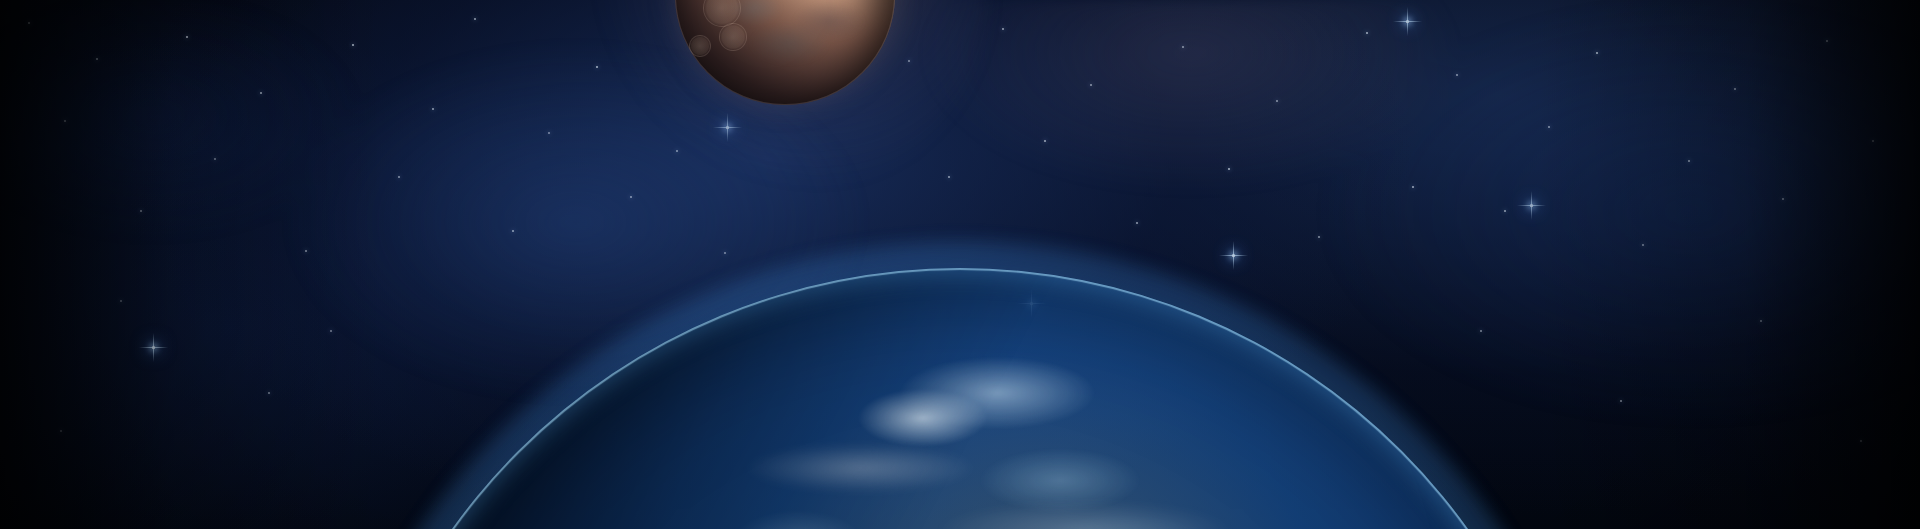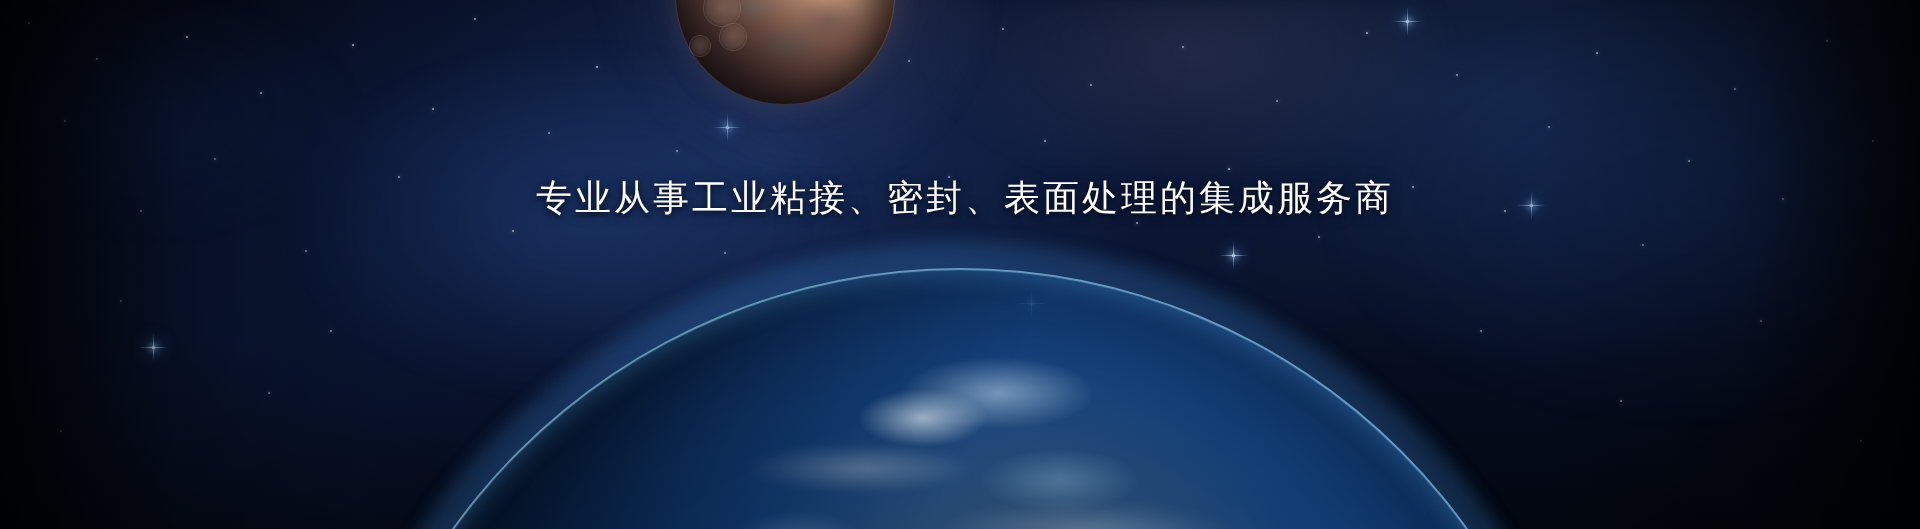--- a/index.html
+++ b/index.html
@@ -277,16 +277,15 @@
       <div class="earth-terrain"></div>
       <div class="earth-clouds"></div>
       <div class="earth-terminator"></div>
     </div>
     <div class="earth-rim"></div>
   </div>
 
   <div class="vignette"></div>
 
   <div class="hero-text">
-    <h1 class="hero-title">专业从事工业粘接、密封、表面处理的集成服务商</h1>
   </div>
 
 </div>
 
 </body></html>

